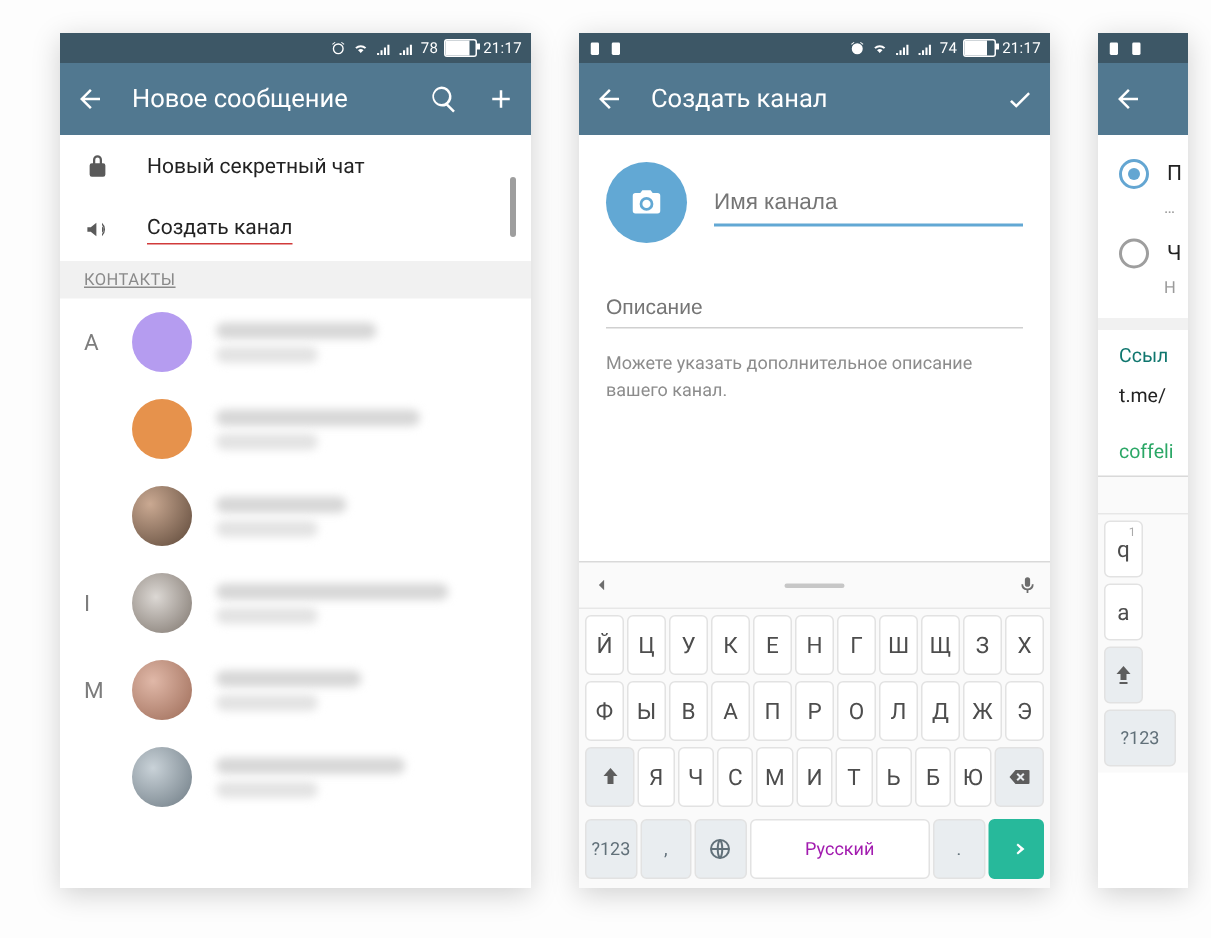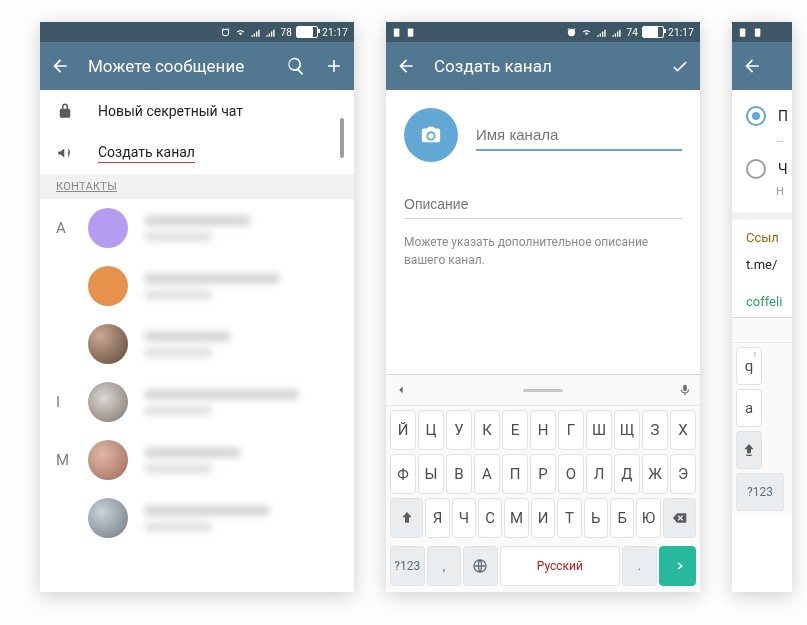--- a/index.html
+++ b/index.html
@@ -102,34 +102,34 @@
   .kb-toolbar .dash{width:40px;height:3px;background:#c7c7c7;border-radius:2px}
   .kb-toolbar svg{width:14px;height:14px;fill:#6d6d6d}
   .kb-rows{padding:4px}
   .kb-row{display:flex;gap:2px;justify-content:center;margin-bottom:4px}
   .key{flex:1;height:38px;background:#fff;border:1px solid #e2e2e2;border-radius:4px;display:flex;align-items:center;justify-content:center;font-size:15px;color:#4d4d4d;position:relative;cursor:pointer}
   .key.shift,.key.bksp{flex:1.4;background:#e9edf0}
   .key svg{width:16px;height:16px;fill:#5d5d5d}
   .kb-bottom{display:flex;gap:2px;padding:0 4px 6px 4px}
   .kb-bottom .key{height:38px}
   .key.small{flex:1.1;font-size:12px;color:#617079;background:#e9edf0}
-  .key.space{flex:4;font-size:12px;color:#b91c1c}
+  .key.space{flex:4;font-size:12px;color:#a21caf}
   .key.go{flex:1.2;background:#27b99b;border-color:#27b99b}
   .key.go svg{fill:#fff}
 
   
   .p3 .statusbar{justify-content:flex-start}
   .radio{width:16px;height:16px;border:2px solid #64a6d2;border-radius:50%;display:inline-flex;align-items:center;justify-content:center;margin-right:12px;flex-shrink:0}
   .radio.checked::after{content:"";width:8px;height:8px;background:#64a6d2;border-radius:50%}
   .radio.unchecked{border-color:#9e9e9e}
   .p3-body{padding:16px 0 0 14px;font-size:14px;white-space:nowrap}
   .p3-row{display:flex;align-items:center;margin-bottom:6px}
   .p3-sub{color:#9b9b9b;font-size:11px;margin-left:30px;margin-bottom:14px}
   .p3-sep{height:8px;background:#f1f1f1;margin-left:-14px}
-  .p3-hdr{color:#a16207;font-size:13px;margin-top:10px}
+  .p3-hdr{color:#0f766e;font-size:13px;margin-top:10px}
   .p3-link{color:#222;font-size:13px;margin-top:12px}
   .p3-name{color:#2ba766;font-size:13px;margin-top:22px}
   .p3-note{background:#f3f3f3;color:#8d8d8d;font-size:11px;padding:8px 6px 8px 14px;margin-left:-14px;margin-top:16px;line-height:1.5}
   .p3-kb{margin-top:8px;background:#fafafa;border-top:1px solid #d9d9d9}
   .p3-kb .kb-row{padding-left:4px;gap:2px;margin-top:4px;justify-content:flex-start}
   .p3-kb .key{width:24px;flex:none;height:36px}
 </style>
 </head>
 <body>
 
@@ -154,21 +154,21 @@
       <span class="batt">
           <i style="width:78%"></i>
         </span>
       <span>21:17</span>
     </div>
 
     <div class="toolbar">
       <svg class="tb-icon" viewBox="0 0 24 24">
           <path d="M20 11H7.8l5.6-5.6L12 4l-8 8 8 8 1.4-1.4L7.8 13H20z"></path>
         </svg>
-      <span class="title">Можете сообщение</span>
+      <span class="title">Новое сообщение</span>
       <svg class="tb-icon" viewBox="0 0 24 24">
           <path d="M10 2a8 8 0 015.3 13.9l5.4 5.4-1.4 1.4-5.4-5.4A8 8 0 1110 2zm0 2a6 6 0 100 12 6 6 0 000-12z"></path>
         </svg>
       <svg class="tb-icon" viewBox="0 0 24 24">
           <path d="M11 5h2v6h6v2h-6v6h-2v-6H5v-2h6z"></path>
         </svg>
     </div>
 
     <div class="row">
       <svg class="ico" viewBox="0 0 24 24">

